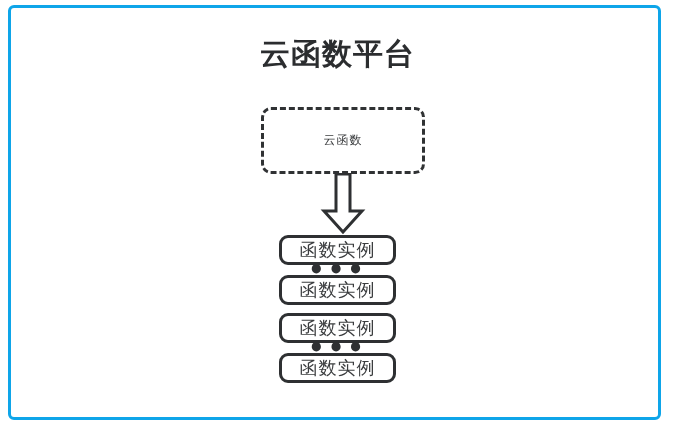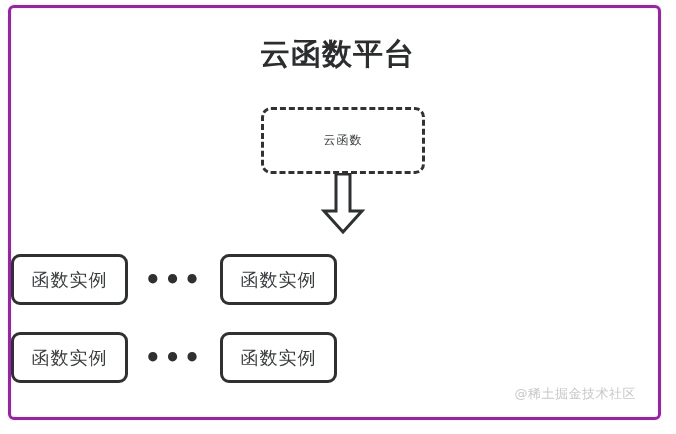--- a/index.html
+++ b/index.html
@@ -17,21 +17,21 @@
   }
 
   
   #platform-frame {
     position: absolute;
     left: 8px;
     top: 5px;
     width: 653px;
     height: 415px;
     box-sizing: border-box;
-    border: 3px solid #a21caf;
+    border: 3px solid #0ea5e9;
     border-radius: 6px;
     background: #ffffff;
   }
 
   
   #platform-title {
     position: absolute;
     left: 0;
     top: 26px;
     width: 653px;
@@ -74,21 +74,22 @@
   }
 
   
   .instance-row {
     position: absolute;
     left: 0;
     width: 653px;
     height: 51px;
     display: flex;
     align-items: center;
-    justify-content: flex-start;
+    justify-content: flex-end;
+    flex-direction: column;
   }
   #instance-row-1 { top: 246px; }
   #instance-row-2 { top: 324px; }
 
   .instance-box {
     width: 117px;
     height: 51px;
     box-sizing: border-box;
     border: 3px solid #2e3032;
     border-radius: 9px;
@@ -154,15 +155,14 @@
   <div class="instance-row" id="instance-row-2">
     <div class="instance-box">
       <span class="box-label">函数实例</span>
     </div>
     <div class="ellipsis">•••</div>
     <div class="instance-box">
       <span class="box-label">函数实例</span>
     </div>
   </div>
 
-  <div id="watermark">@稀土掘金技术社区</div>
 
 </div>
 
 </body></html>

